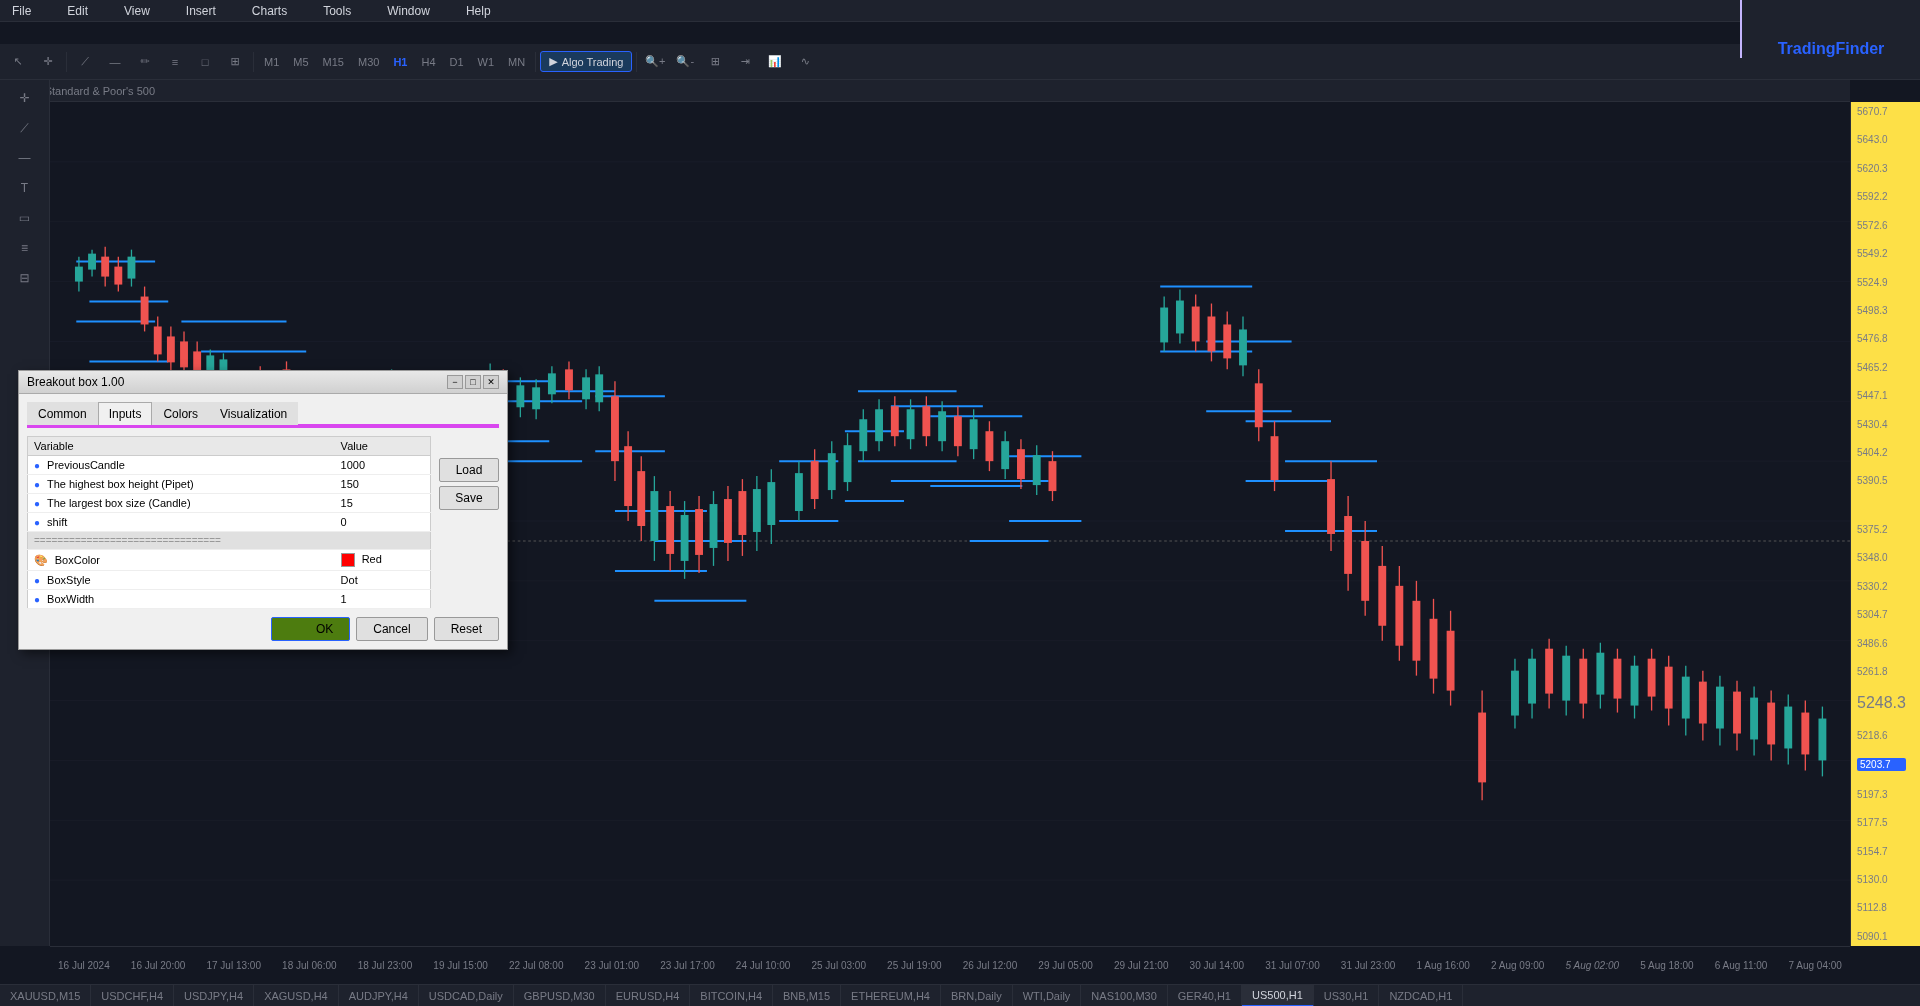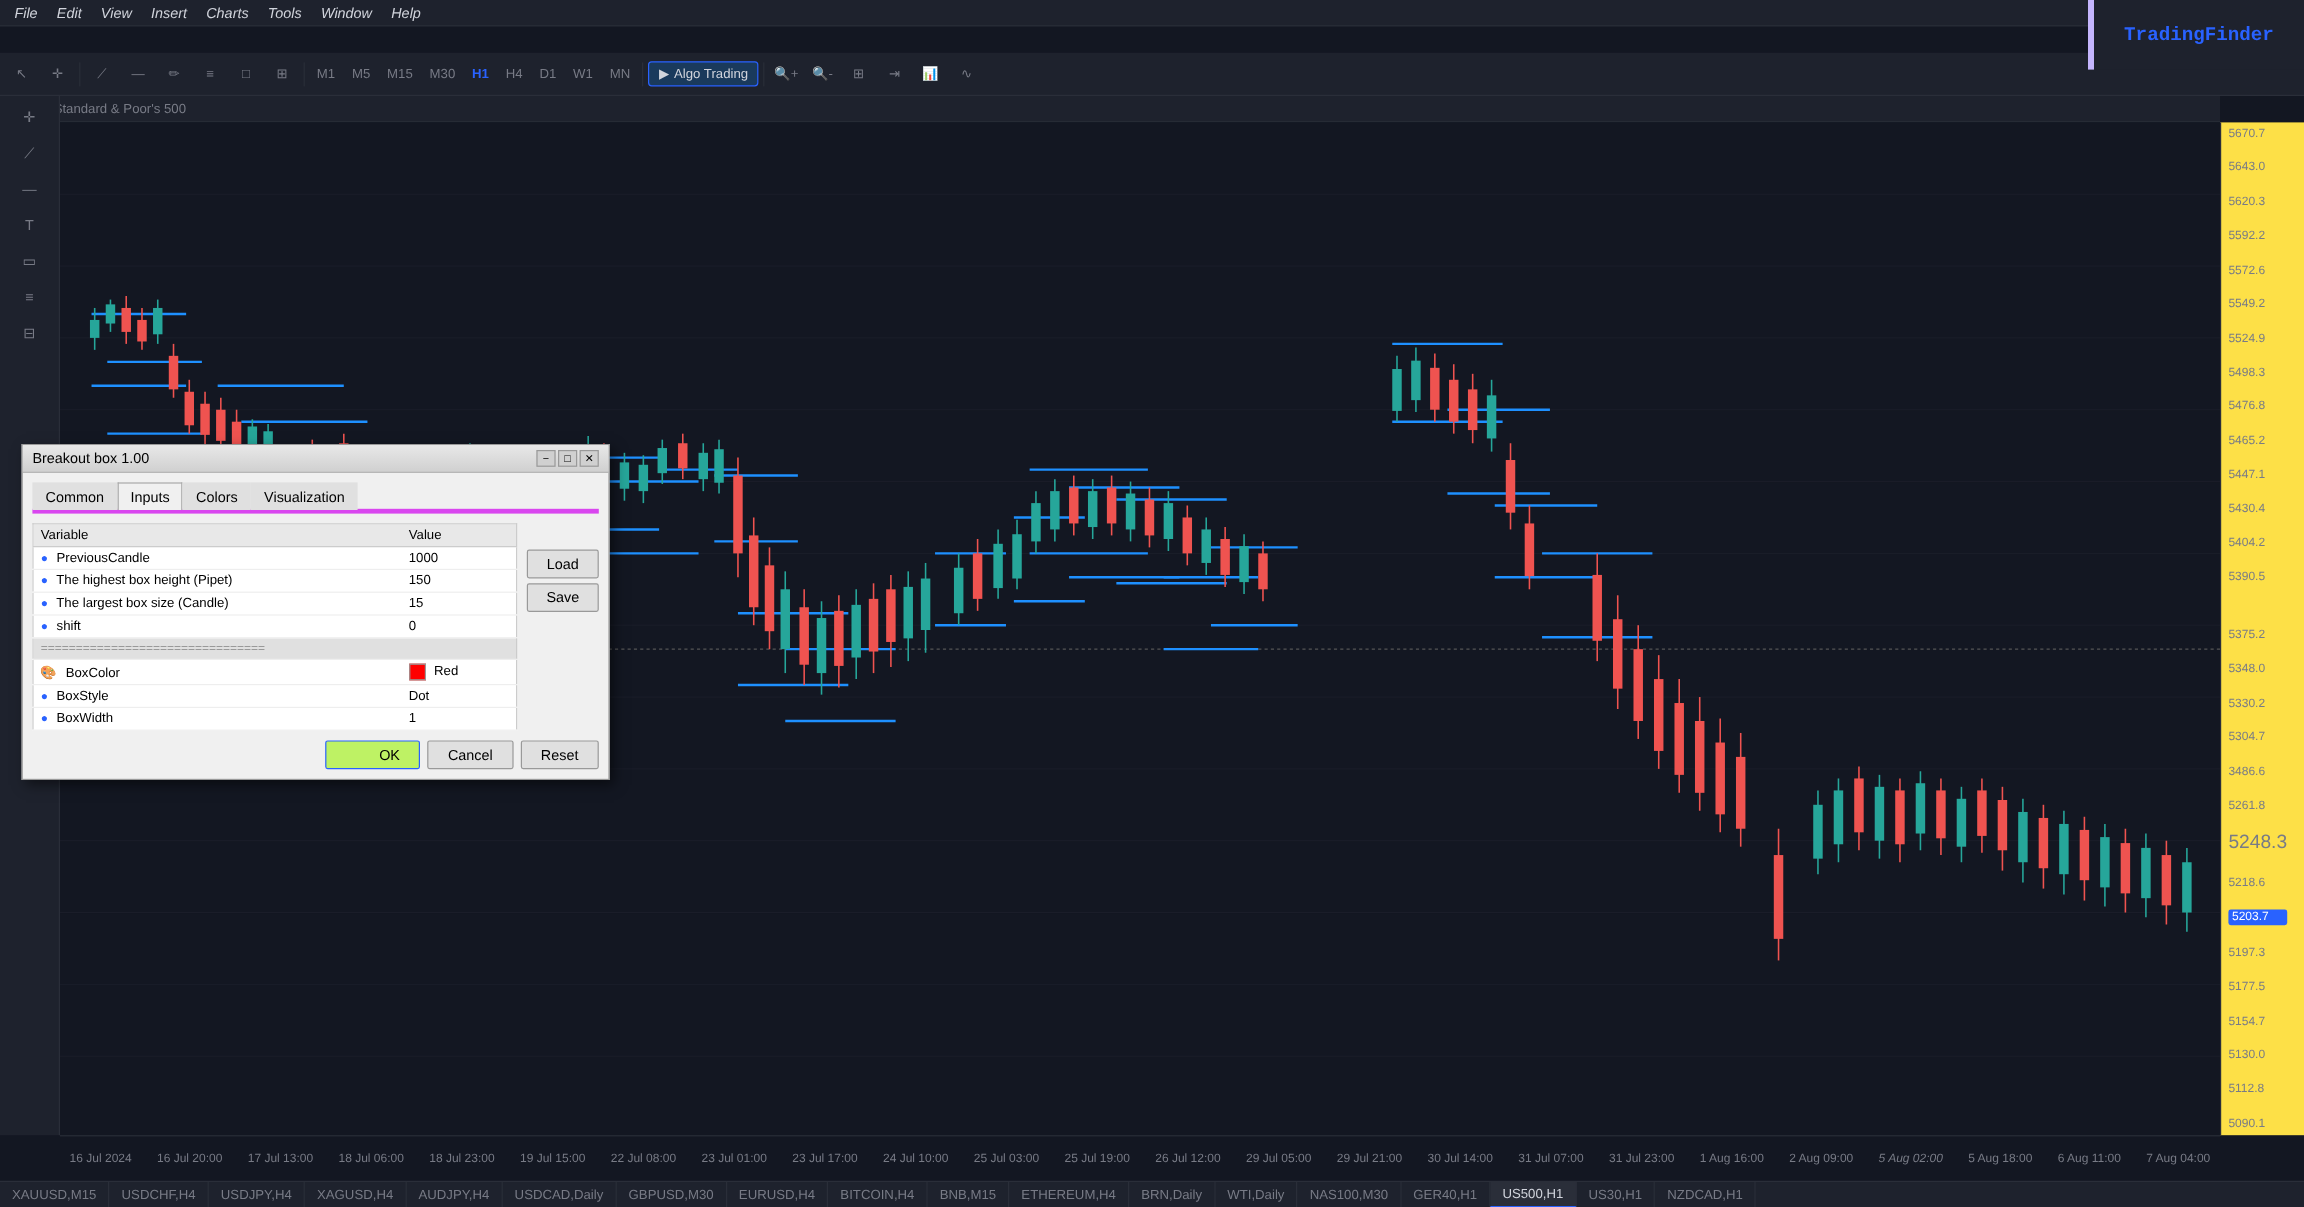--- a/index.html
+++ b/index.html
@@ -2,21 +2,21 @@
 <html><head>
   <meta charset="utf-8">
   <style>
     * { margin: 0; padding: 0; box-sizing: border-box; }
     body { width: 1920px; height: 1006px; overflow: hidden; background: #131722; font-family: 'Segoe UI', Arial, sans-serif; font-size: 12px; color: #d1d4dc; }
 
     
     .menu-bar {
       display: flex; align-items: center; height: 22px;
       background: #1e222d; border-bottom: 1px solid #2a2e39;
-      padding: 0 8px; gap: 8px; color: #d1d4dc; font-size: 12px; font-style: italic;
+      padding: 0 8px; gap: 28px; color: #d1d4dc; font-size: 12px;
     }
     .menu-bar span { cursor: pointer; padding: 2px 4px; }
 
     
     .toolbar {
       display: flex; align-items: center; height: 36px;
       background: #1e222d; border-bottom: 1px solid #2a2e39;
       padding: 0 4px; gap: 2px;
     }
     .tool-btn {
@@ -32,22 +32,22 @@
     .timeframe-btn.active { color: #2962ff; font-weight: bold; }
     .algo-btn {
       display: flex; align-items: center; gap: 4px; padding: 3px 8px;
       background: #1a3a5c; border: 1px solid #2962ff; border-radius: 3px;
       color: #d1d4dc; cursor: pointer; font-size: 11px;
     }
 
     
     .logo-area {
       position: absolute; right: 0; top: 0; width: 180px; height: 58px;
-      background: #1e222d; border-left: 5px solid #c4b5fd;
-      display: flex; align-items: center; justify-content: center; font-family: Liberation Mono, monospace;
+      background: #1e222d; border-left: 2px solid #c4b5fd;
+      display: flex; align-items: flex-end; justify-content: center;
     }
     .logo-text { color: #2962ff; font-size: 16px; font-weight: bold; }
 
     
     .chart-area {
       position: absolute; top: 58px; left: 50px; right: 70px; bottom: 60px;
       background: #131722; overflow: hidden;
     }
 
     
@@ -133,21 +133,21 @@
     .color-swatch { display: inline-block; width: 14px; height: 14px; background: red; margin-right: 4px; vertical-align: middle; border: 1px solid #999; }
     .row-icon { color: #2962ff; margin-right: 4px; font-size: 10px; }
     .row-icon-paint { color: #e07000; margin-right: 4px; }
 
     
     .dialog-buttons { display: flex; gap: 6px; margin-top: 8px; justify-content: flex-end; }
     .btn {
       padding: 4px 16px; border: 1px solid #999; background: #e0e0e0;
       cursor: pointer; font-size: 12px; border-radius: 2px;
     }
-    .btn-ok { background: #bef264; border-color: #2962ff; padding-left: 44px; }
+    .btn-ok { background: #4d7c0f; border-color: #2962ff; padding-left: 44px; }
     .load-save-btn { width: 60px; padding: 4px 8px; border: 1px solid #999; background: #e0e0e0; cursor: pointer; font-size: 12px; border-radius: 2px; text-align: center; }
   </style>
 </head>
 <body>
 
 <div class="menu-bar">
   <span>File</span>
   <span>Edit</span>
   <span>View</span>
   <span>Insert</span>

